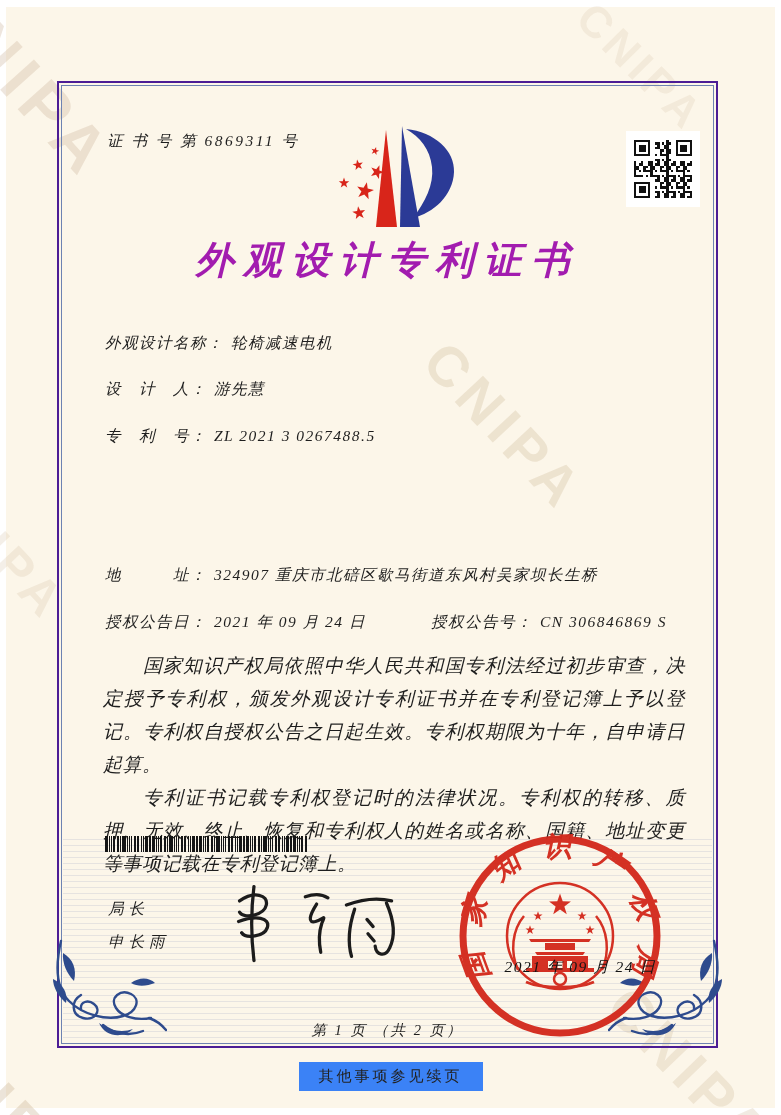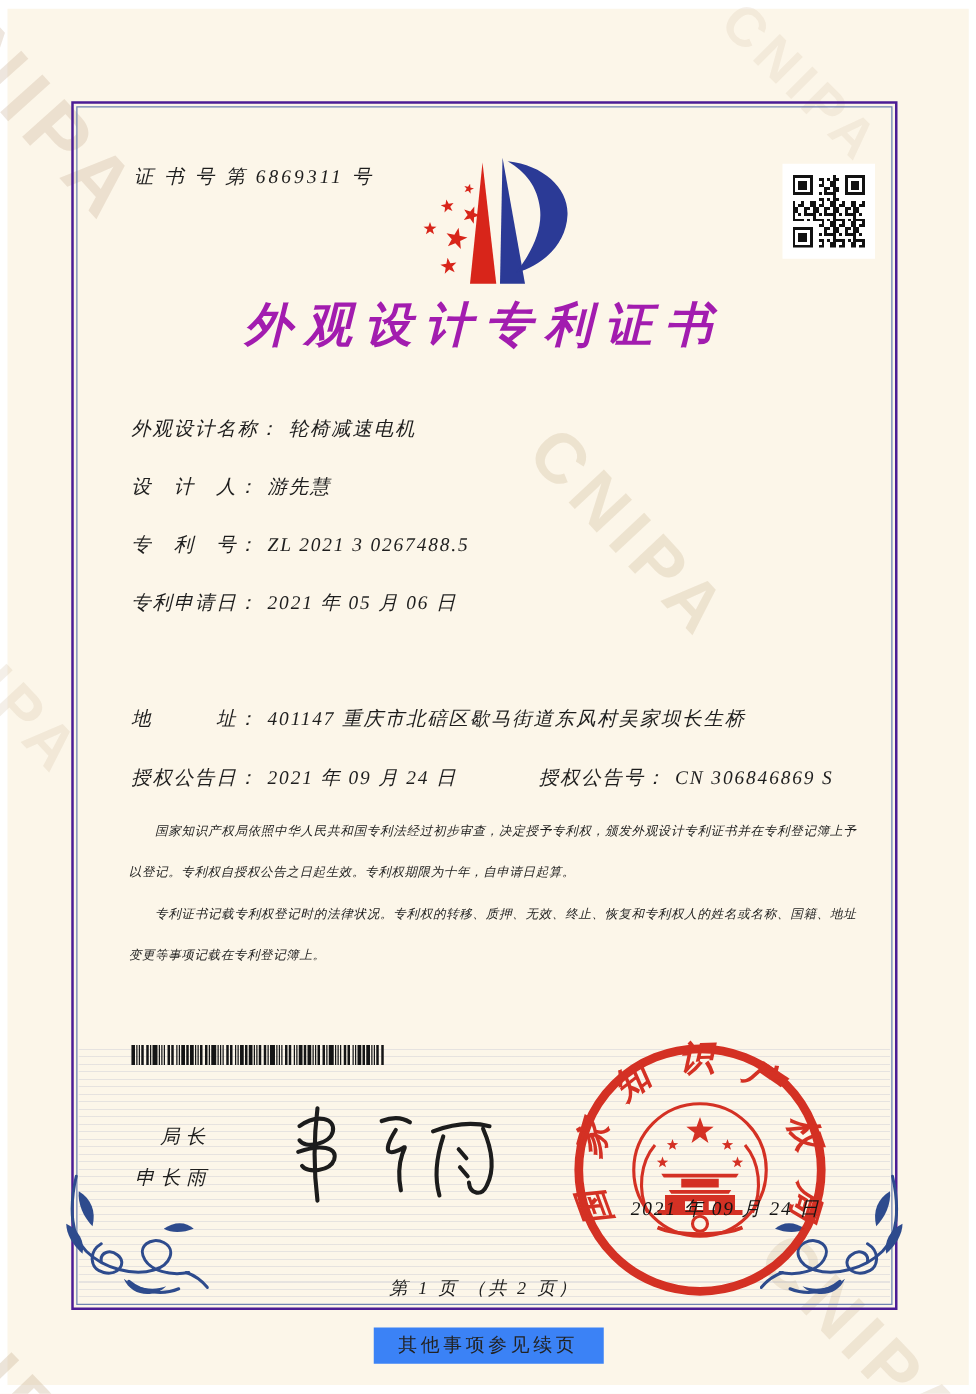--- a/index.html
+++ b/index.html
@@ -29,25 +29,25 @@
     z-index:1;}
   .cert-no{position:absolute;left:48px;top:48px;font-size:15.5px;letter-spacing:2.5px;z-index:4;}
   .logo{position:absolute;left:272px;top:42px;width:130px;height:105px;z-index:4;}
   .qr-box{position:absolute;left:567px;top:48px;width:74px;height:76px;background:#ffffff;z-index:4;
           display:flex;align-items:center;justify-content:center;}
   .title{position:absolute;left:0;top:152px;width:100%;text-align:center;
          font-size:38px;font-weight:700;letter-spacing:10px;color:#a21caf;z-index:4;}
   .row{position:absolute;left:46px;right:20px;font-size:15.5px;letter-spacing:1.5px;z-index:4;white-space:nowrap;}
   .row .lbl{margin-right:7px;}
   .grant-second{position:absolute;left:326px;top:0;text-align:right;}
-  .paras{position:absolute;left:44px;top:566px;width:582px;font-size:10px;
+  .paras{position:absolute;left:44px;top:566px;width:582px;font-size:19px;
          line-height:33px;text-align:justify;letter-spacing:.5px;z-index:4;}
   .paras p{margin:0;text-indent:2.1em;}
   .barcode{position:absolute;left:46px;top:753px;width:206px;height:16px;z-index:4;}
-  .sig-title{position:absolute;left:49px;top:816px;font-size:15.5px;letter-spacing:5px;z-index:4;margin-left:20px;}
+  .sig-title{position:absolute;left:49px;top:816px;font-size:15.5px;letter-spacing:5px;z-index:4;}
   .sig-name{position:absolute;left:49px;top:849px;font-size:15.5px;letter-spacing:5px;z-index:4;}
   .sig-hand{position:absolute;left:158px;top:792px;width:190px;height:95px;z-index:4;}
   .seal{position:absolute;left:396px;top:748px;width:210px;height:210px;z-index:5;opacity:.96;}
   .seal-date{position:absolute;left:424px;top:874px;width:195px;text-align:center;
              font-size:15.5px;letter-spacing:1.5px;color:#141414;z-index:6;}
   .page-info{position:absolute;left:0;top:938px;width:100%;text-align:center;
              font-size:14.5px;letter-spacing:2.5px;z-index:4;}
   .flourish{position:absolute;width:122px;height:116px;z-index:3;}
   .flourish.fl-left{left:-14px;top:856px;}
   .flourish.fl-right{left:549px;top:856px;transform:scaleX(-1);}
@@ -142,25 +142,22 @@
 
   <div class="row" style="top:296px">
     <span class="lbl">设　计　人：</span><span class="val">游先慧</span>
   </div>
   <div class="row" style="top:250px">
     <span class="lbl">外观设计名称：</span><span class="val">轮椅减速电机</span>
   </div>
   <div class="row" style="top:343px">
     <span class="lbl">专　利　号：</span><span class="val">ZL 2021 3 0267488.5</span>
   </div>
-  <div class="row" style="top:389px">
-    <span class="lbl">专利申请日：</span><span class="val">2021 年 05 月 06 日</span>
-  </div>
   <div class="row" style="top:482px">
-    <span class="lbl">地　　　址：</span><span class="val">401147 重庆市北碚区歇马街道东风村吴家坝长生桥</span>
+    <span class="lbl">地　　　址：</span><span class="val">324907 重庆市北碚区歇马街道东风村吴家坝长生桥</span>
   </div>
   <div class="row" style="top:529px">
     <span class="lbl">授权公告日：</span><span class="val">2021 年 09 月 24 日</span>
     <span class="grant-second">
       <span class="lbl">授权公告号：</span><span class="val">CN 306846869 S</span>
     </span>
   </div>
 
   <div class="paras">
     <p>国家知识产权局依照中华人民共和国专利法经过初步审查，决定授予专利权，颁发外观设计专利证书并在专利登记簿上予以登记。专利权自授权公告之日起生效。专利权期限为十年，自申请日起算。</p>

